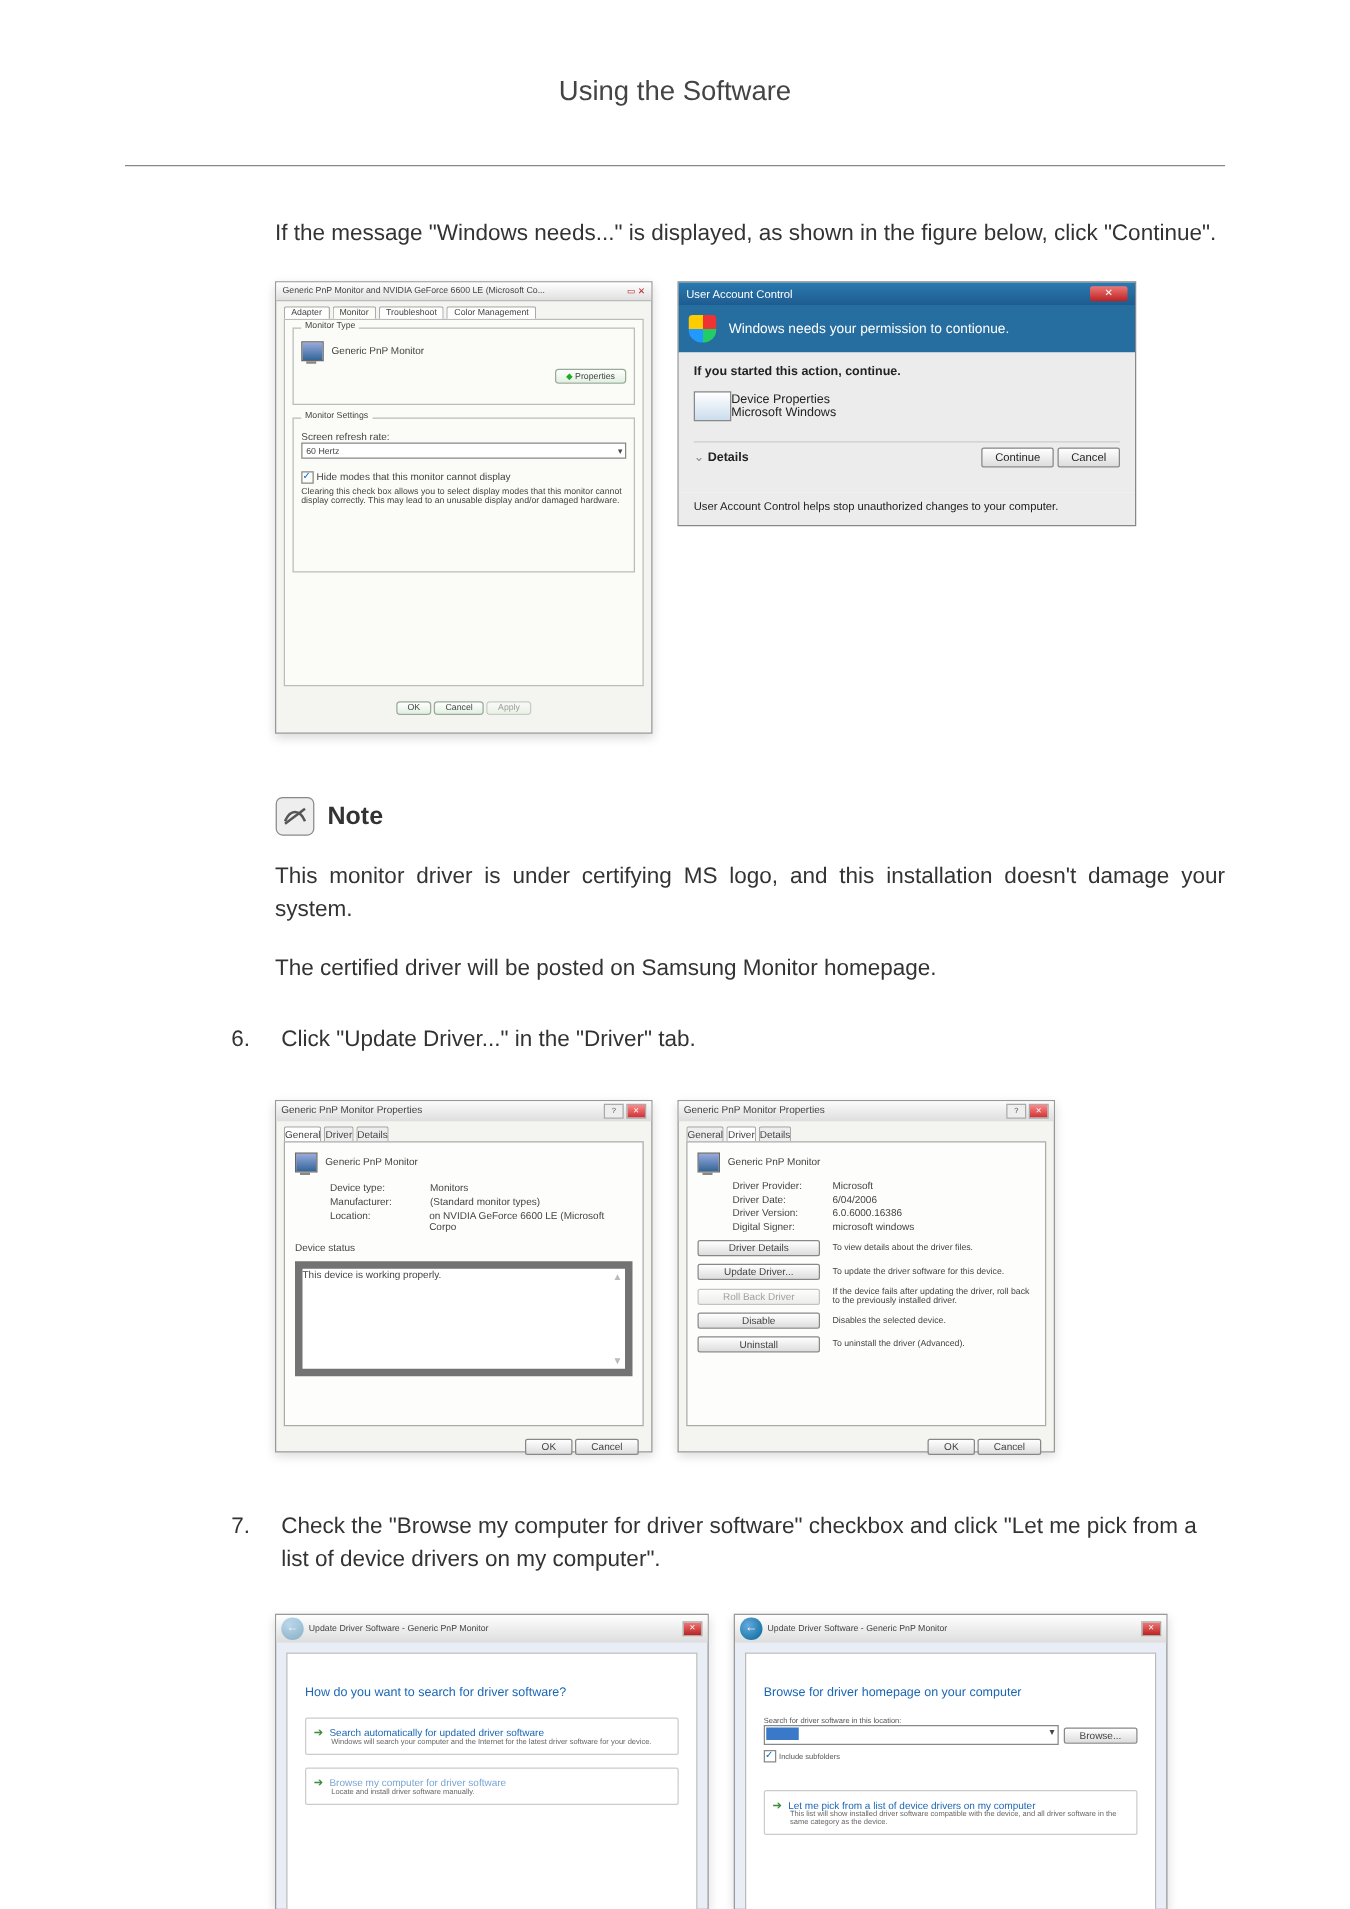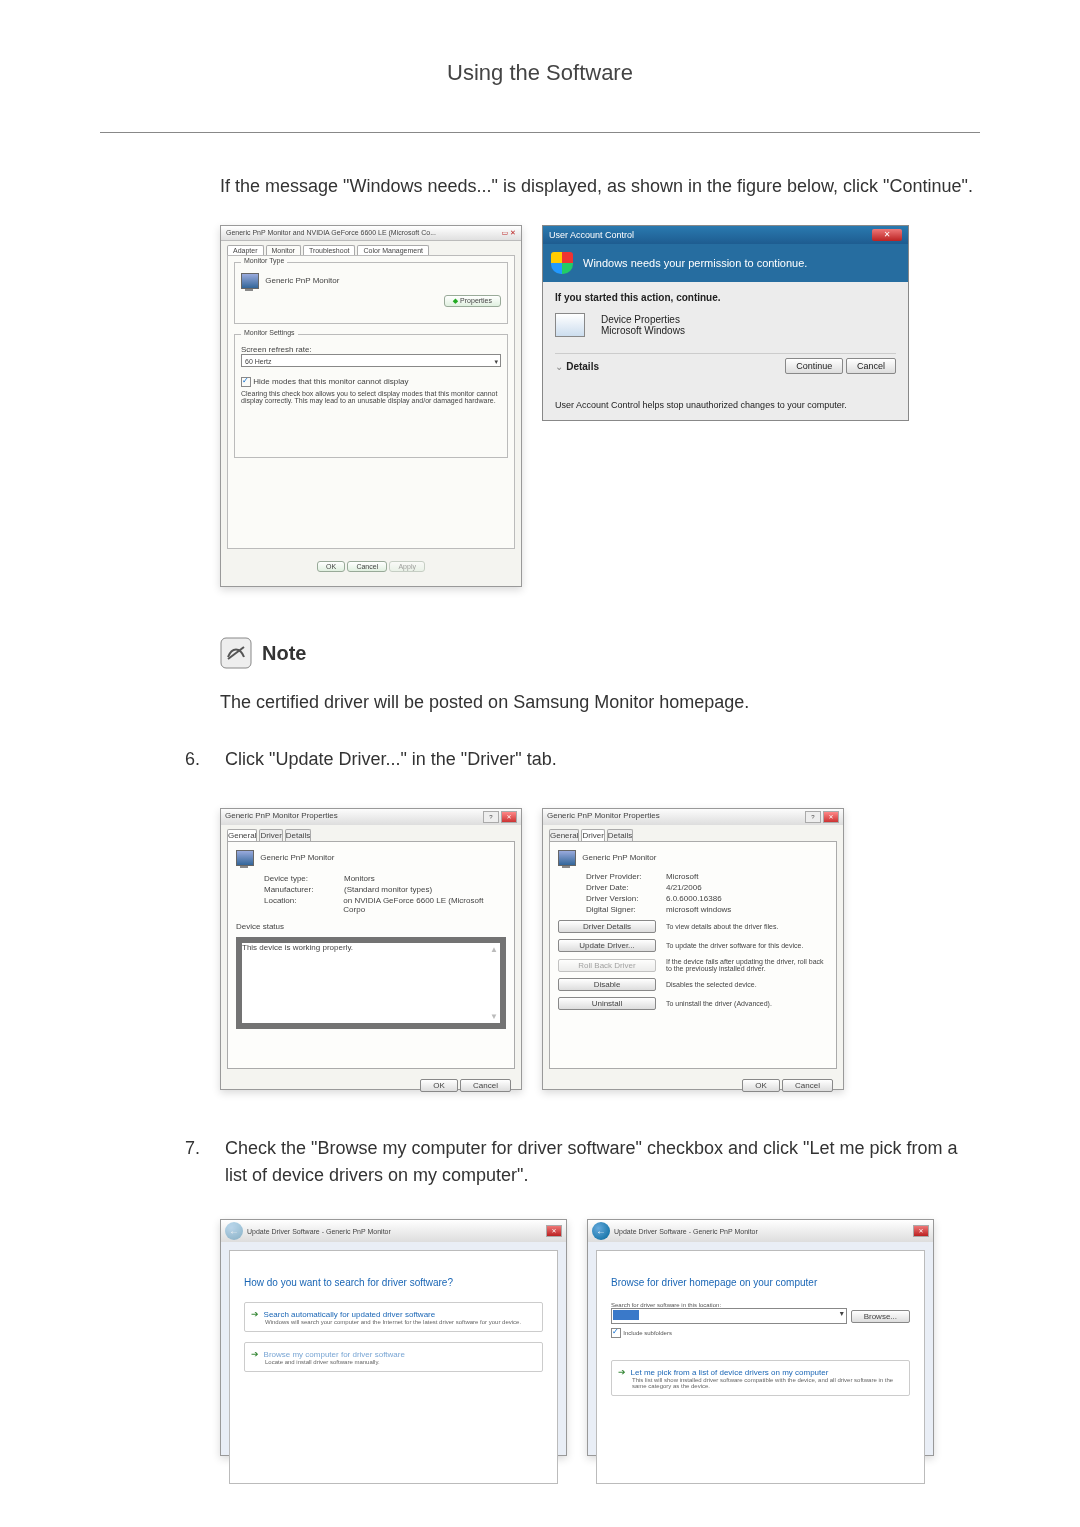--- a/index.html
+++ b/index.html
@@ -181,21 +181,21 @@
     background: conic-gradient(#e33 0 25%, #2c6 0 50%, #29f 0 75%, #fc0 0 100%);
     border-radius: 3px 3px 10px 10px;
     flex: 0 0 22px;
   }
   .uac .uac-body {
     background: #ececec;
     padding: 10px 12px;
   }
   .uac .uac-body .row1 { font-weight: bold; margin-bottom: 10px; font-size: 10px;}
   .uac .prog {
-    display: flex; gap: 16px; align-items: center; margin-bottom: 16px;
+    display: flex; gap: 0; align-items: center; margin-bottom: 16px;
   }
   .uac .prog .picon {
     width: 28px; height: 22px; background: linear-gradient(#fff,#cde); border: 1px solid #888;
   }
   .uac .detail-row {
     display: flex; justify-content: space-between; align-items: center;
     padding: 4px 0 10px 0; border-top: 1px solid #ccc;
   }
   .uac-btn {
     border: 1px solid #888; background: linear-gradient(#fff,#ddd);
@@ -391,20 +391,21 @@
   </div>
 
   <div class="indent note-row">
     <svg class="note-icon-svg" viewBox="0 0 32 32">
       <rect x="1" y="1" width="30" height="30" rx="5" fill="#eee" stroke="#888"></rect>
       <path d="M8 20 c4 -10 12 -10 16 0" stroke="#555" stroke-width="2" fill="none"></path>
       <line x1="8" y1="22" x2="24" y2="10" stroke="#555" stroke-width="2"></line>
     </svg>
     <span class="note-label">Note</span>
   </div>
+  <div class="indent body-text" style="margin-top:18px;">This monitor driver is under certifying MS logo, and this installation doesn't damage your system.</div>
   <div class="indent body-text" style="margin-top:20px;">The certified driver will be posted on Samsung Monitor homepage.</div>
 
   <div class="step">
     <span class="num">6.</span>
     <span>Click "Update Driver..." in the "Driver" tab.</span>
   </div>
 
   <div class="shot-row" style="margin-top:35px;">
 
     <div class="window-box pnp">
@@ -467,21 +468,21 @@
         <div style="margin-bottom:6px;">
           <span class="monitor-icon"></span>
           <span>Generic PnP Monitor</span>
         </div>
         <div class="kv">
             <span class="k">Driver Provider:</span>
             <span>Microsoft</span>
           </div>
         <div class="kv">
             <span class="k">Driver Date:</span>
-            <span>4/21/2006</span>
+            <span>6/04/2006</span>
           </div>
         <div class="kv">
             <span class="k">Driver Version:</span>
             <span>6.0.6000.16386</span>
           </div>
         <div class="kv">
             <span class="k">Digital Signer:</span>
             <span>microsoft windows</span>
           </div>
         <div class="drv-row">

